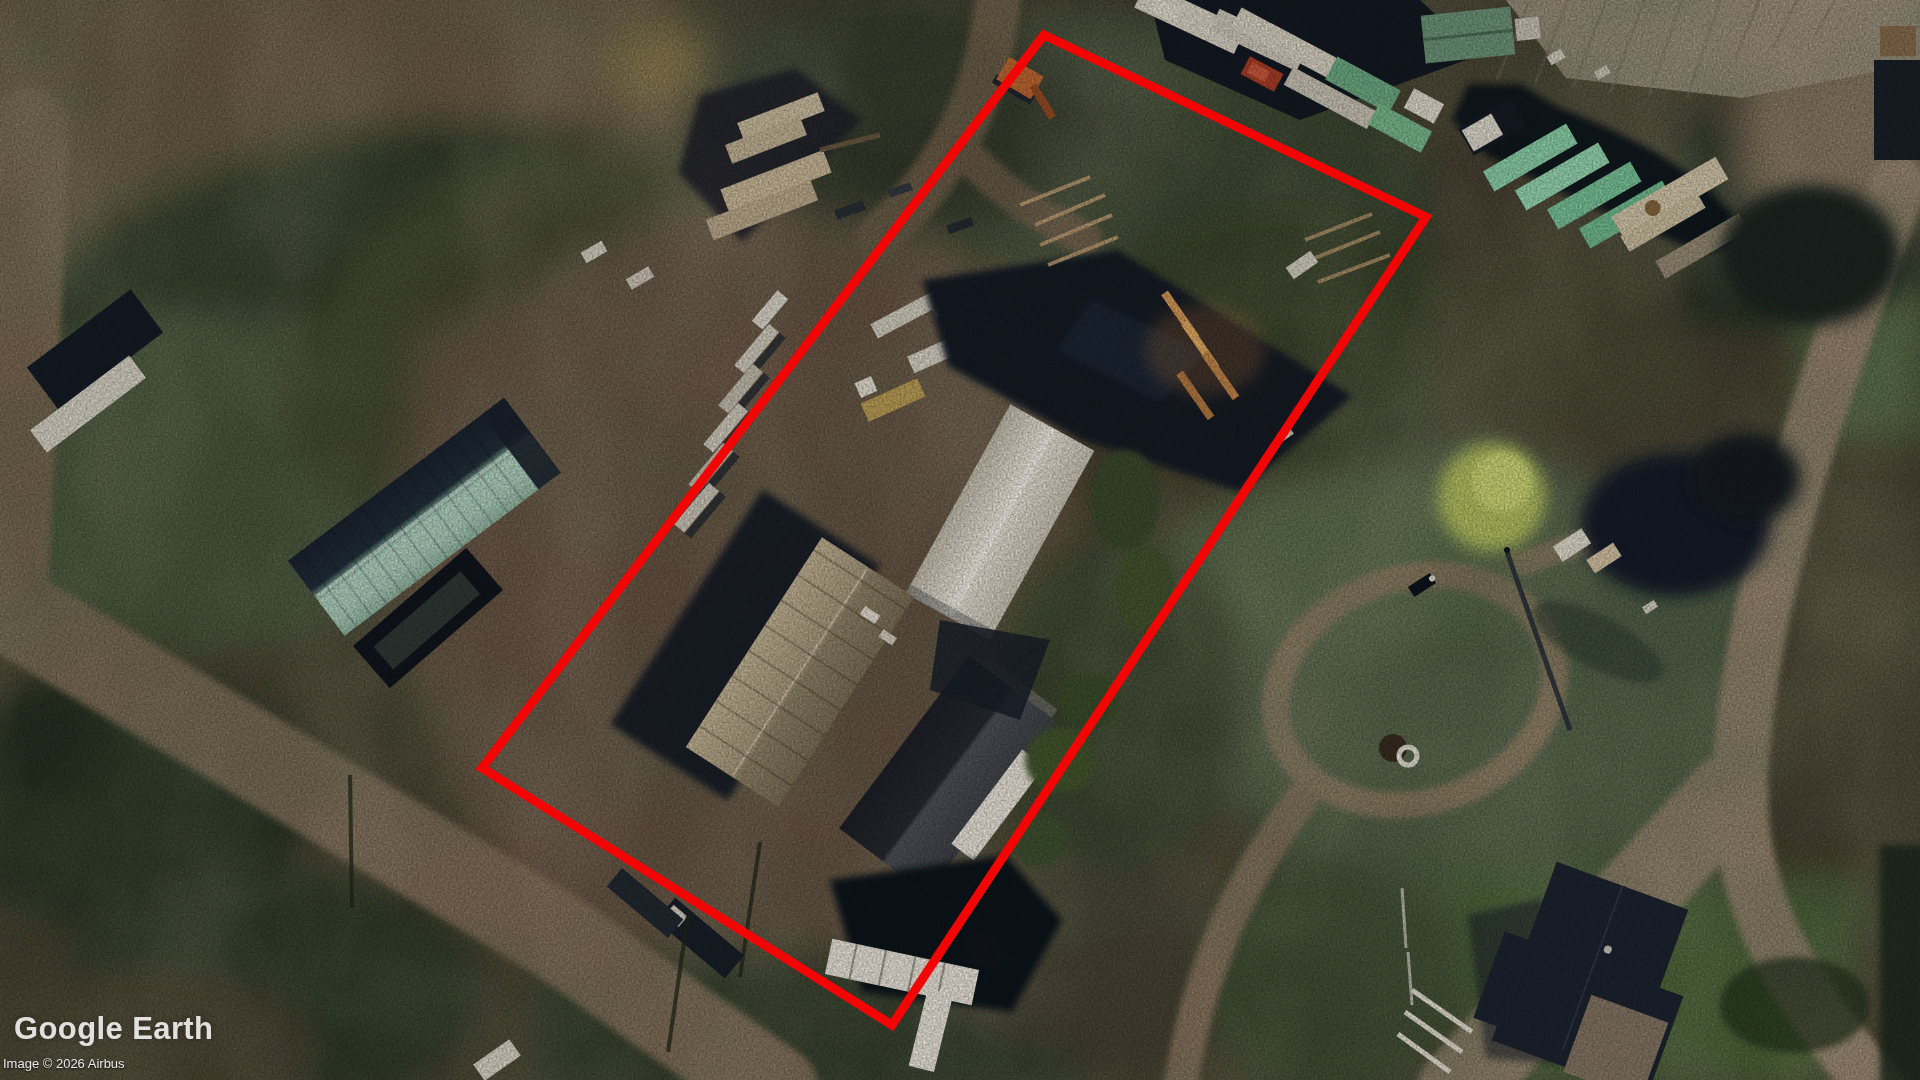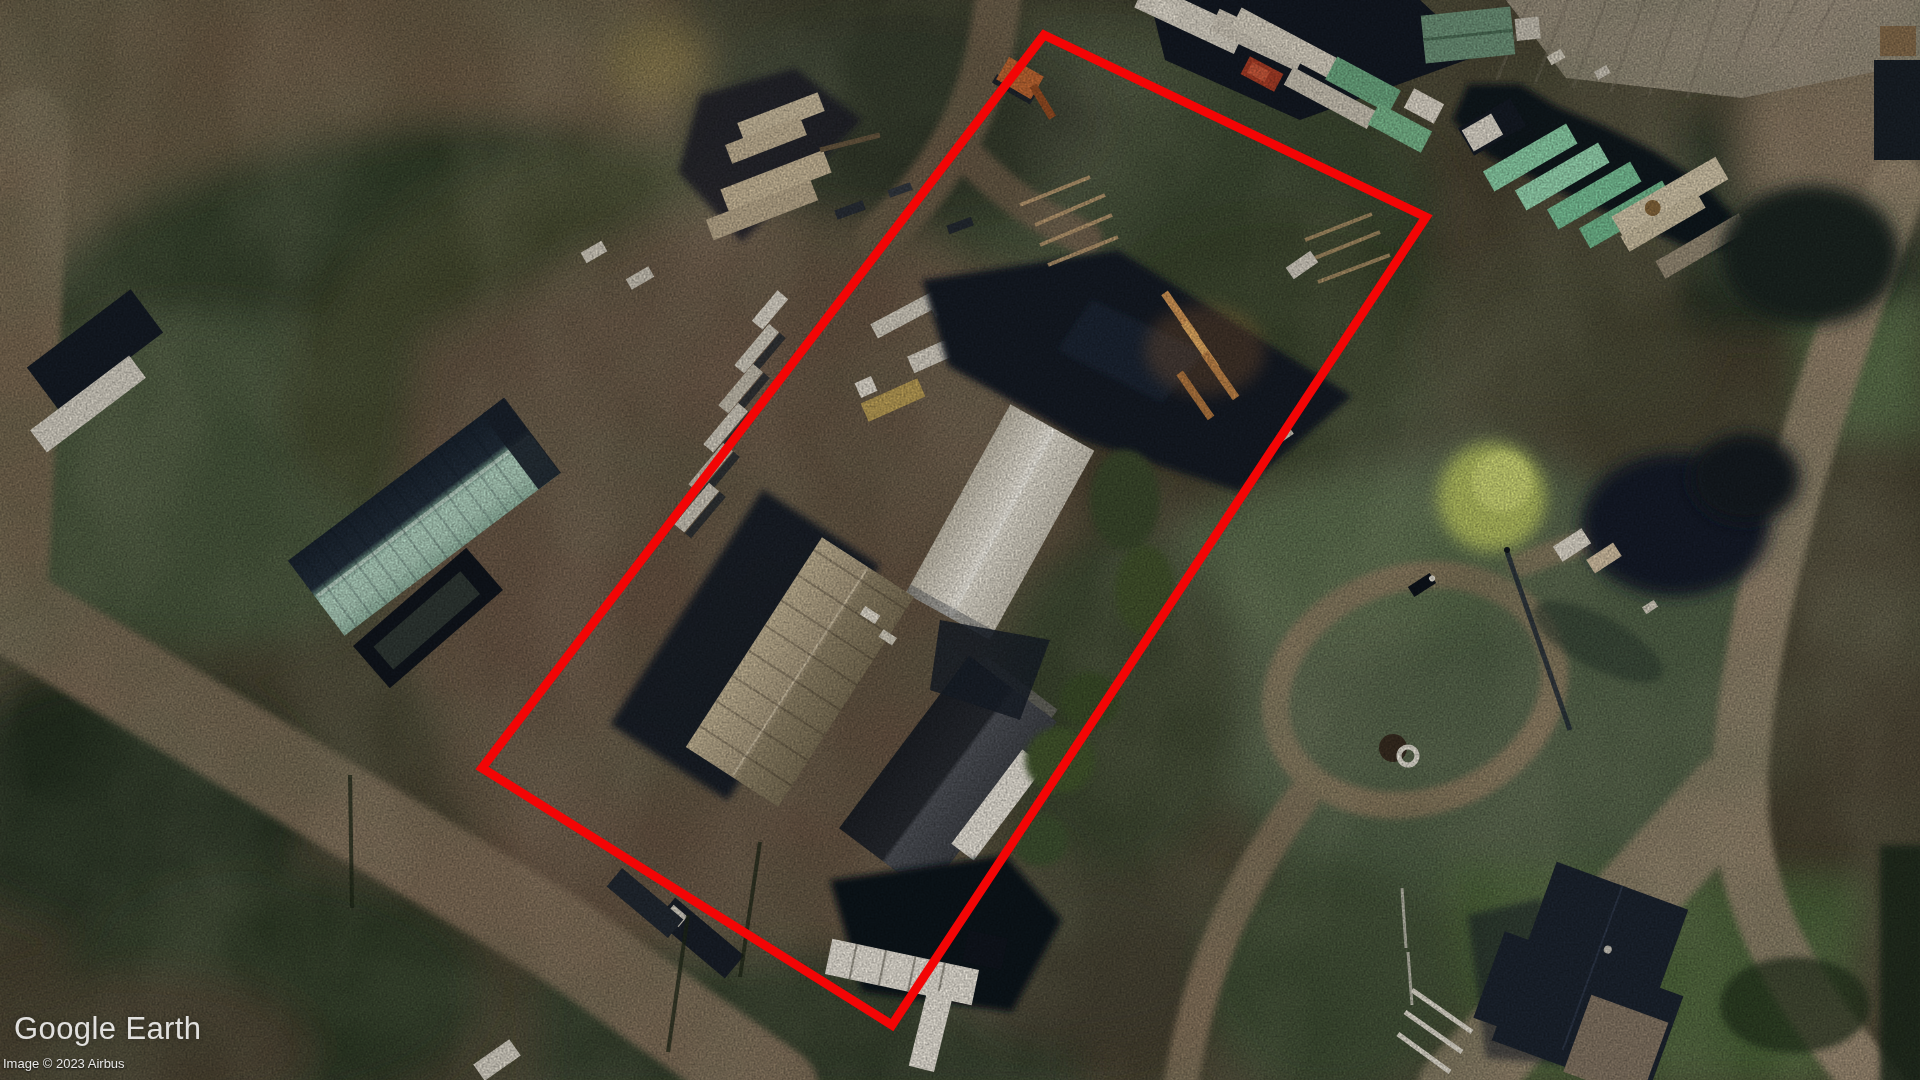--- a/index.html
+++ b/index.html
@@ -1,19 +1,19 @@
 <!DOCTYPE html>
 <html style="--ground: #494231; --dirt_yard: #6B5745; --road_tan: #9A8870; --vegetation_dark: #31402B; --grass_field: #53644A; --container_teal: #8FD6AC; --seafoam_roof: #B6D9C6; --white_roof: #EFEADF; --dark_roof: #1D2531;"><head>
 <meta charset="utf-8">
 <style>
   html,body{margin:0;padding:0;background:#000;}
   .stage{position:relative;width:1920px;height:1080px;overflow:hidden;
          font-family:"Liberation Sans",sans-serif;background:#494231;}
   .stage svg{position:absolute;left:0;top:0;display:block;}
-  .watermark{position:absolute;left:14px;top:1011px;font-size:31px;font-weight:400;
+  .watermark{position:absolute;left:14px;top:1011px;font-size:31px;font-weight:700;
              letter-spacing:.4px;color:rgba(255,255,255,.85);
              text-shadow:0 0 6px rgba(0,0,0,.35);user-select:none;white-space:nowrap;}
   .attribution{position:absolute;left:3px;top:1056px;font-size:13px;
                color:rgba(255,255,255,.9);text-shadow:0 1px 2px rgba(0,0,0,.85);
                white-space:nowrap;}
   
   .c-ground{fill:var(--ground,#494231);}
   .c-dirt{fill:var(--dirt_yard,#6B5745);}
   .c-grass{fill:var(--grass_field,#53644A);}
   .c-teal{fill:var(--container_teal,#8FD6AC);}
@@ -460,15 +460,15 @@
     </g>
     <path d="M1402,888 1406,948 M1408,952 1412,1005" stroke="#d8d4c8" stroke-width="3" fill="none" opacity=".8"></path>
   </g>
 
   <rect width="1920" height="1080" filter="url(#speckle)" opacity=".35"></rect>
 
   <polygon id="boundary" fill="none" stroke-linejoin="miter" points="1044,35 1426,217 892,1025 482,768" stroke="#F30505" stroke-width="9"></polygon>
 </svg>
 
 <div class="watermark" style="color: rgba(255, 255, 255, 0.85);">Google Earth</div>
-<div class="attribution" style="color: rgba(255, 255, 255, 0.9);">Image © 2023 Airbus</div>
+<div class="attribution" style="color: rgba(255, 255, 255, 0.9);">Image © 2026 Airbus</div>
 
 </div>
 
 </body></html>

